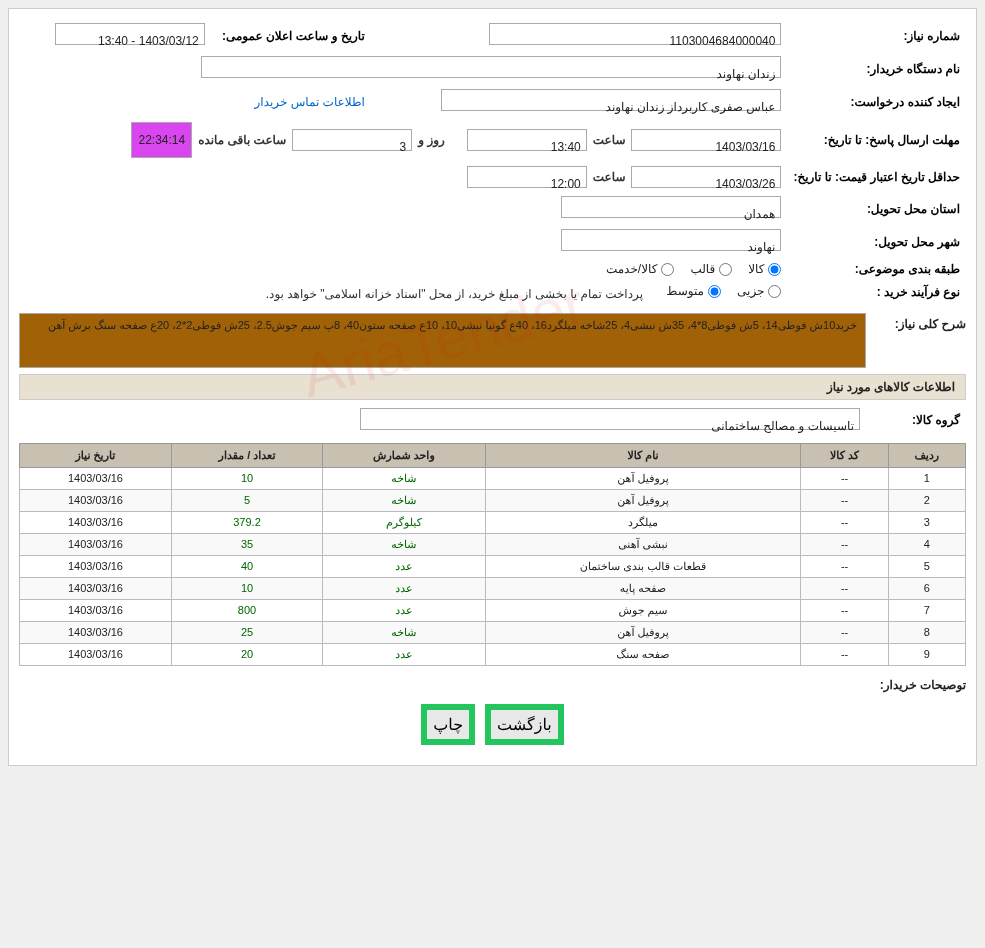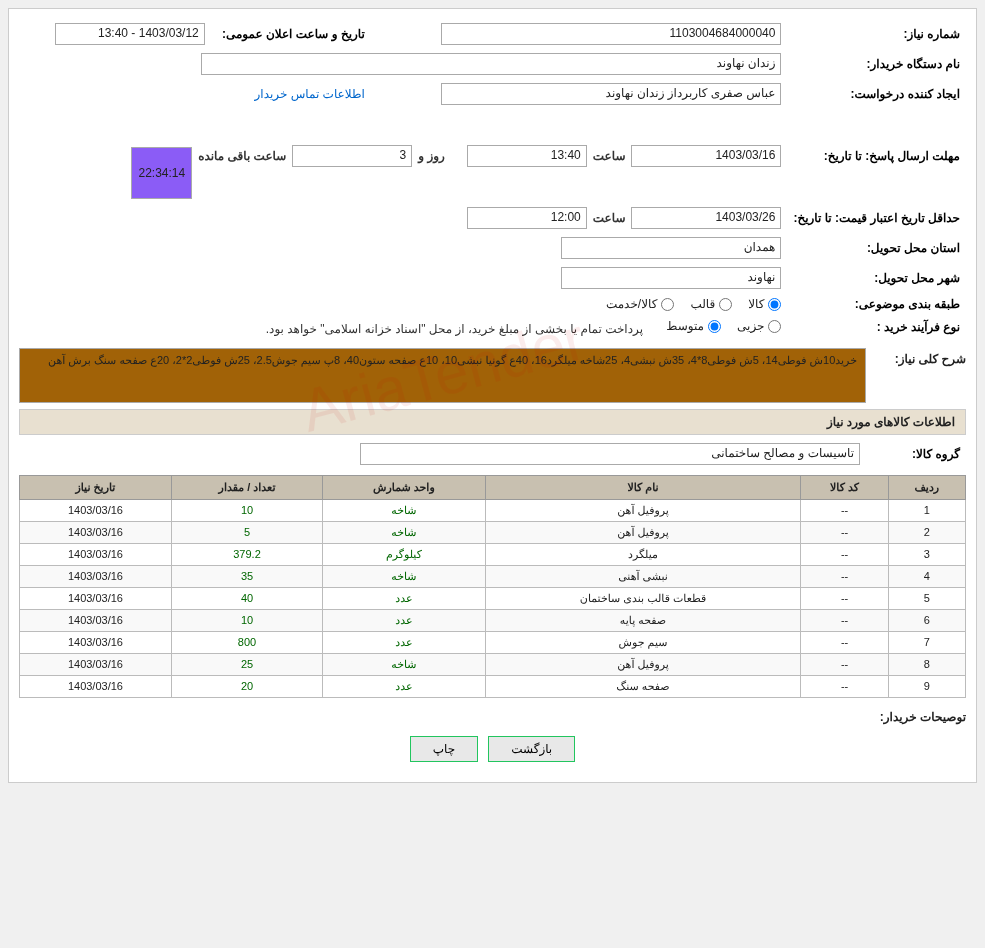--- a/index.html
+++ b/index.html
@@ -44,21 +44,21 @@
       font-weight: bold;
       white-space: nowrap;
       width: 160px;
     }
     .value-cell {
       text-align: right;
     }
     .input-box {
       border: 1px solid #aaa;
       background: #fff;
-      padding: 2px 5px;
+      padding: 10px 5px;
       height: 22px;
       display: inline-block;
       min-width: 120px;
     }
     .input-wide {
       width: 340px;
     }
     .input-medium {
       width: 220px;
     }
@@ -136,25 +136,25 @@
       color: #006600;
     }
     .bottom-buttons {
       display: flex;
       justify-content: center;
       gap: 10px;
       margin-top: 12px;
       padding-bottom: 10px;
     }
     .btn {
-      padding: 5px 22px;
-      border: 1px solid #22c55e;
+      padding: 5px 6px;
+      border: 6px solid #22c55e;
       cursor: pointer;
       font-family: Tahoma, Arial, sans-serif;
-      font-size: 12px;
+      font-size: 16px;
       background: #e8e8e8;
     }
     .notes-box {
       border: 1px solid #aaa;
       background: #a16207;
       padding: 5px 8px;
       width: 100%;
       min-height: 55px;
       font-size: 11px;
       text-align: right;
@@ -169,45 +169,44 @@
       top: 50%;
       left: 50%;
       transform: translate(-50%, -50%) rotate(-15deg);
       opacity: 0.07;
       font-size: 60px;
       color: #cc0000;
       pointer-events: none;
       white-space: nowrap;
     }
     .countdown-box {
-      background: #8b5cf6;
+      background: #d946ef;
       border: 1px solid #aaa;
-      padding: 18px 6px;
+      padding: 10px 6px;
       display: inline-block;
-      margin-top: 34px;
     }
     .group-row-cell {
       text-align: right;
     }
   </style>
 </head>
 <body>
 
 <div class="page-wrapper">
 
 
   <div class="main-content">
 
     <table class="info-table">
 
       <tbody>
           <tr>
         <td class="label-cell">شماره نیاز:</td>
         <td class="value-cell" colspan="3">
-          <div class="input-box input-wide" style="width:340px; display:inline-block;">1103004684000040</div>
+          <div class="input-box input-wide" style="width:292px; display:inline-block;">1103004684000040</div>
         </td>
         <td class="label-cell">تاریخ و ساعت اعلان عمومی:</td>
         <td class="value-cell">
           <div class="input-box input-date">1403/03/12 - 13:40</div>
         </td>
       </tr>
 
       <tr>
         <td class="label-cell">نام دستگاه خریدار:</td>
         <td class="value-cell" colspan="5">

